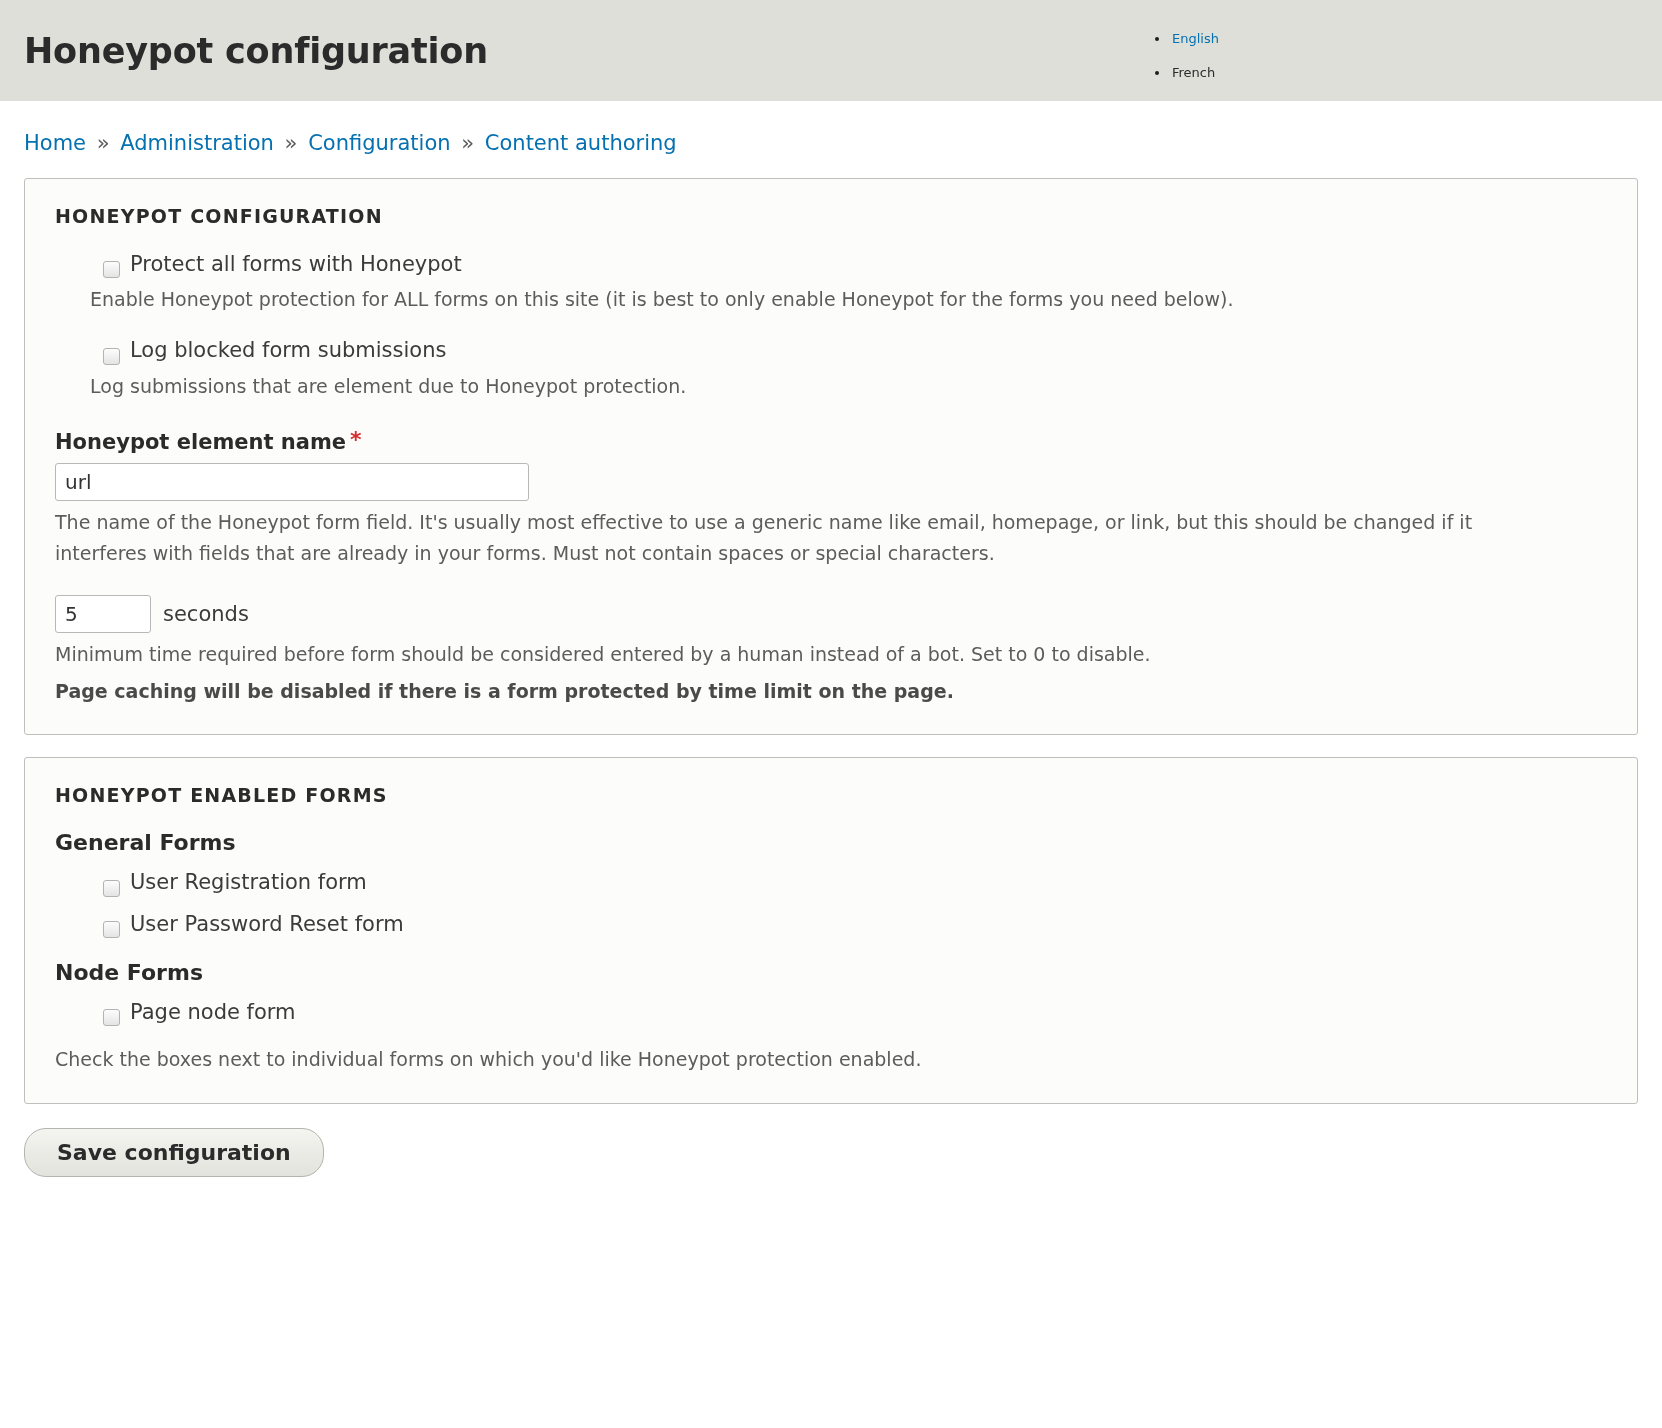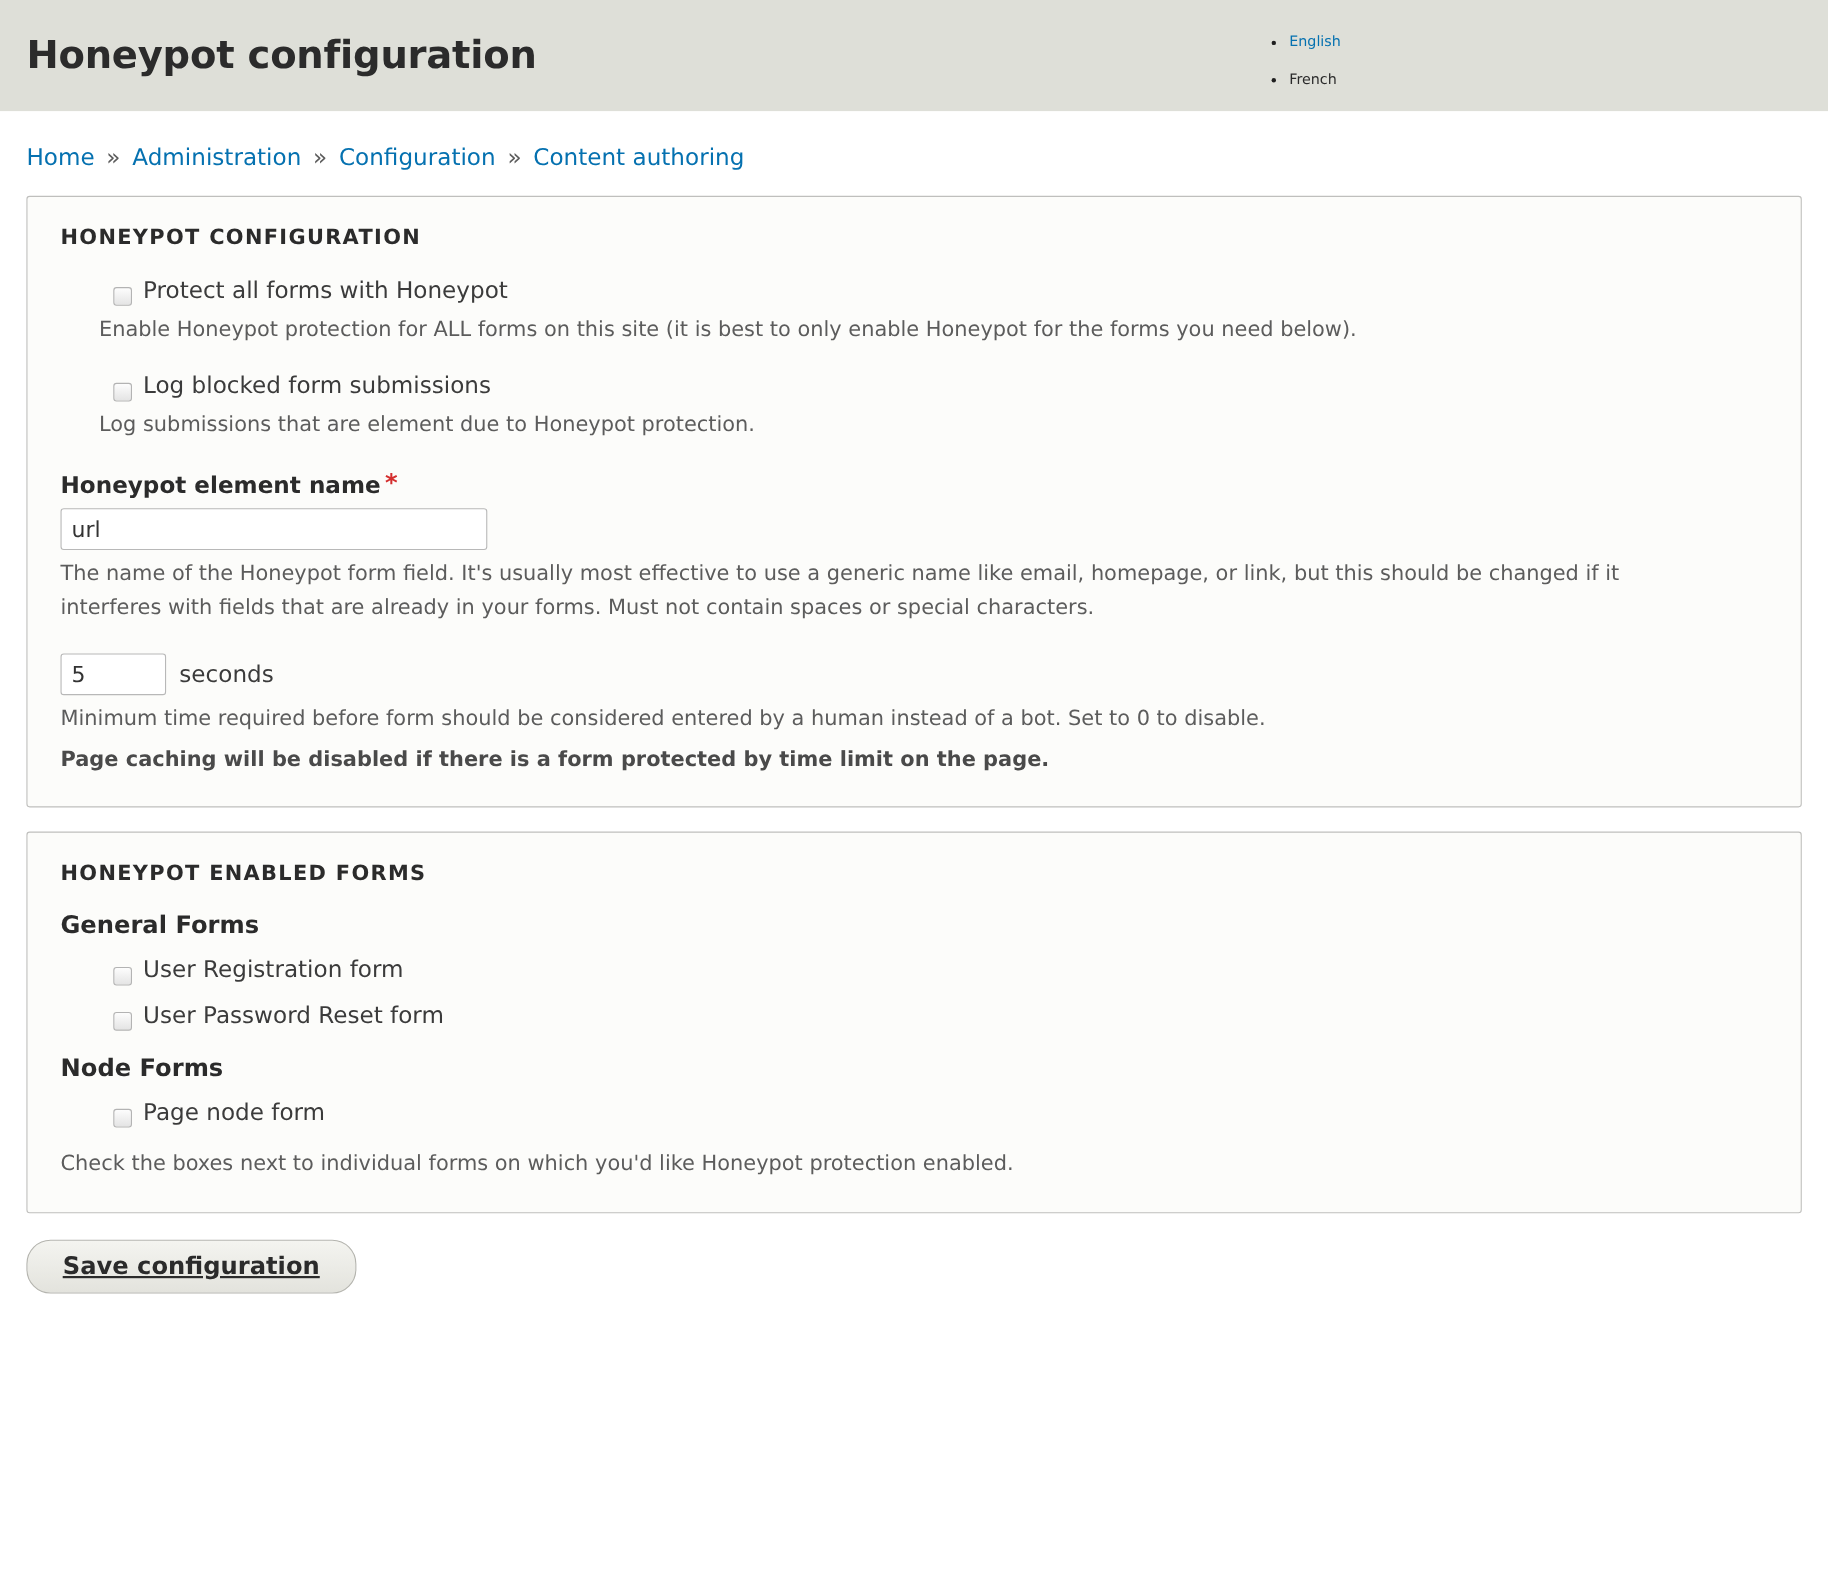--- a/index.html
+++ b/index.html
@@ -127,21 +127,21 @@
     margin-bottom: 9px;
   }
   .required {
     color: #d42e2e;
     font-size: 22px;
     margin-left: 4px;
     vertical-align: 2px;
   }
   .text-input {
     display: block;
-    width: 388px;
+    width: 474px;
     height: 38px;
     border: 1px solid #b8b8b8;
     border-radius: 3px;
     background: #ffffff;
     font-family: "DejaVu Sans", "Liberation Sans", sans-serif;
     font-size: 20px;
     color: #333;
     padding: 0 9px;
     line-height: 36px;
   }
@@ -178,21 +178,20 @@
   .btn-primary {
     font-family: "DejaVu Sans", "Liberation Sans", sans-serif;
     font-size: 22px;
     font-weight: bold;
     color: #2b2b2b;
     background: linear-gradient(#f4f4f0, #e3e3dd);
     border: 1px solid #b4b4ae;
     border-radius: 22px;
     padding: 11px 32px;
     cursor: pointer;
-    text-decoration: underline;
   }
   .bottom-pad { height: 60px; }
 </style>
 </head>
 <body>
 
 <div class="page-header">
   <h1 class="page-title">Honeypot configuration</h1>
   <ul class="lang-list">
     <li>

